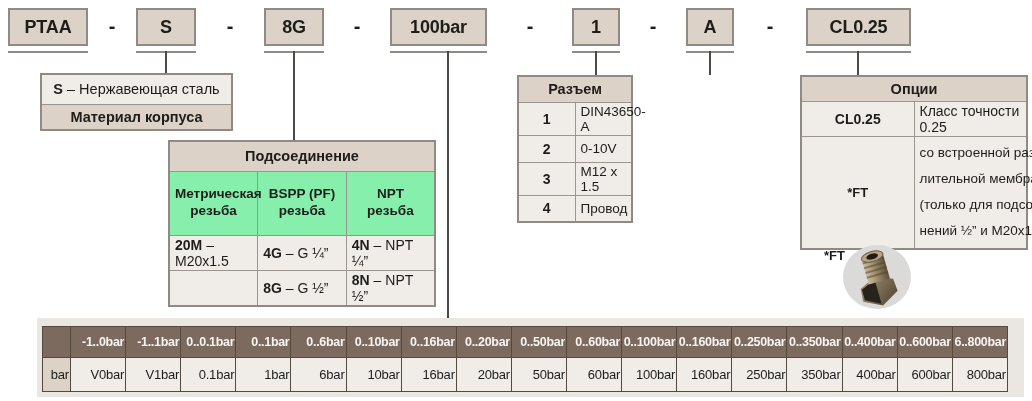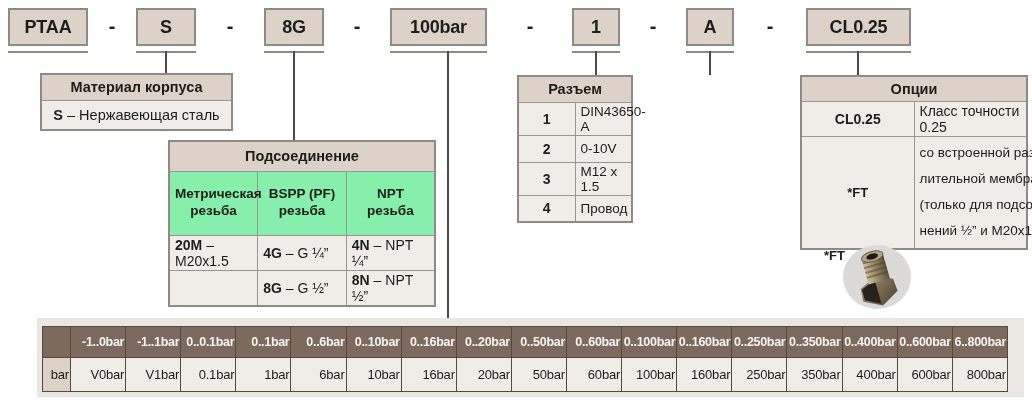--- a/index.html
+++ b/index.html
@@ -72,24 +72,24 @@
   <div class="vline" style="left:165px;top:51px;height:22px"></div>
   <div class="vline" style="left:293px;top:51px;height:89px"></div>
   <div class="vline" style="left:447px;top:51px;height:275px"></div>
   <div class="vline" style="left:595px;top:51px;height:24px"></div>
   <div class="vline" style="left:709px;top:51px;height:24px"></div>
   <div class="vline" style="left:857px;top:51px;height:24px"></div>
 
   <table class="tbl" style="left:40px;top:73px;width:193px">
     <tbody>
         <tr>
+          <td class="c" style="height:30px;font-size:14.5px"><span class="b">S</span> <span>– Нержавеющая сталь</span></td>
+        </tr>
+    <tr>
           <th style="height:26px">Материал корпуса</th>
-        </tr>
-    <tr>
-          <td class="c" style="height:30px;font-size:14.5px"><span class="b">S</span> <span>– Нержавеющая сталь</span></td>
         </tr>
   </tbody>
     </table>
 
   <table class="tbl" style="left:168px;top:140px;width:268px">
     <tbody>
         <tr>
           <th colspan="3" style="height:30px">Подсоединение</th>
         </tr>
     <tr>

